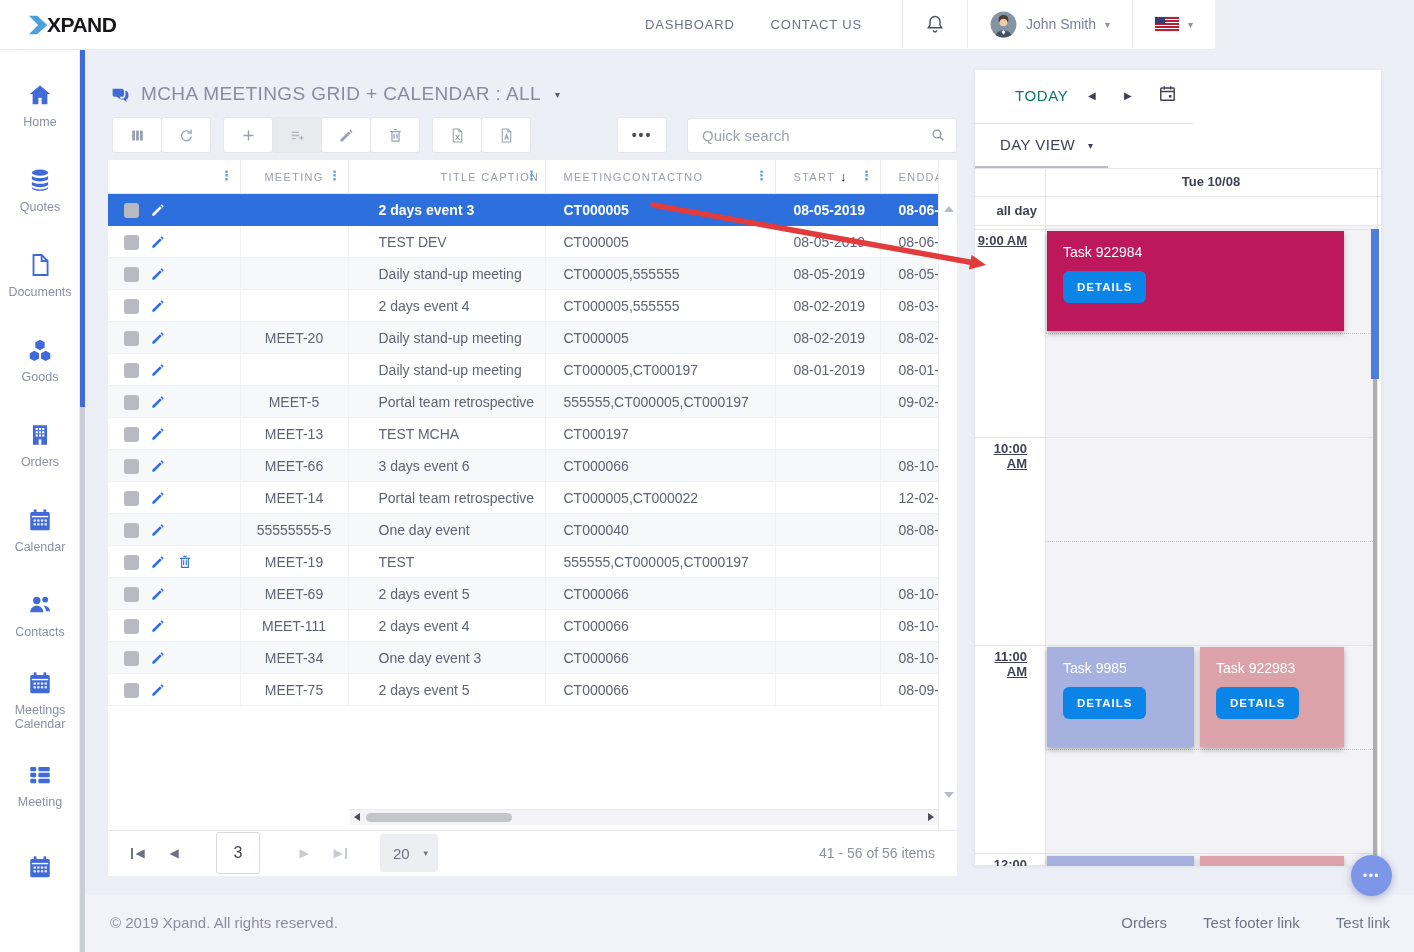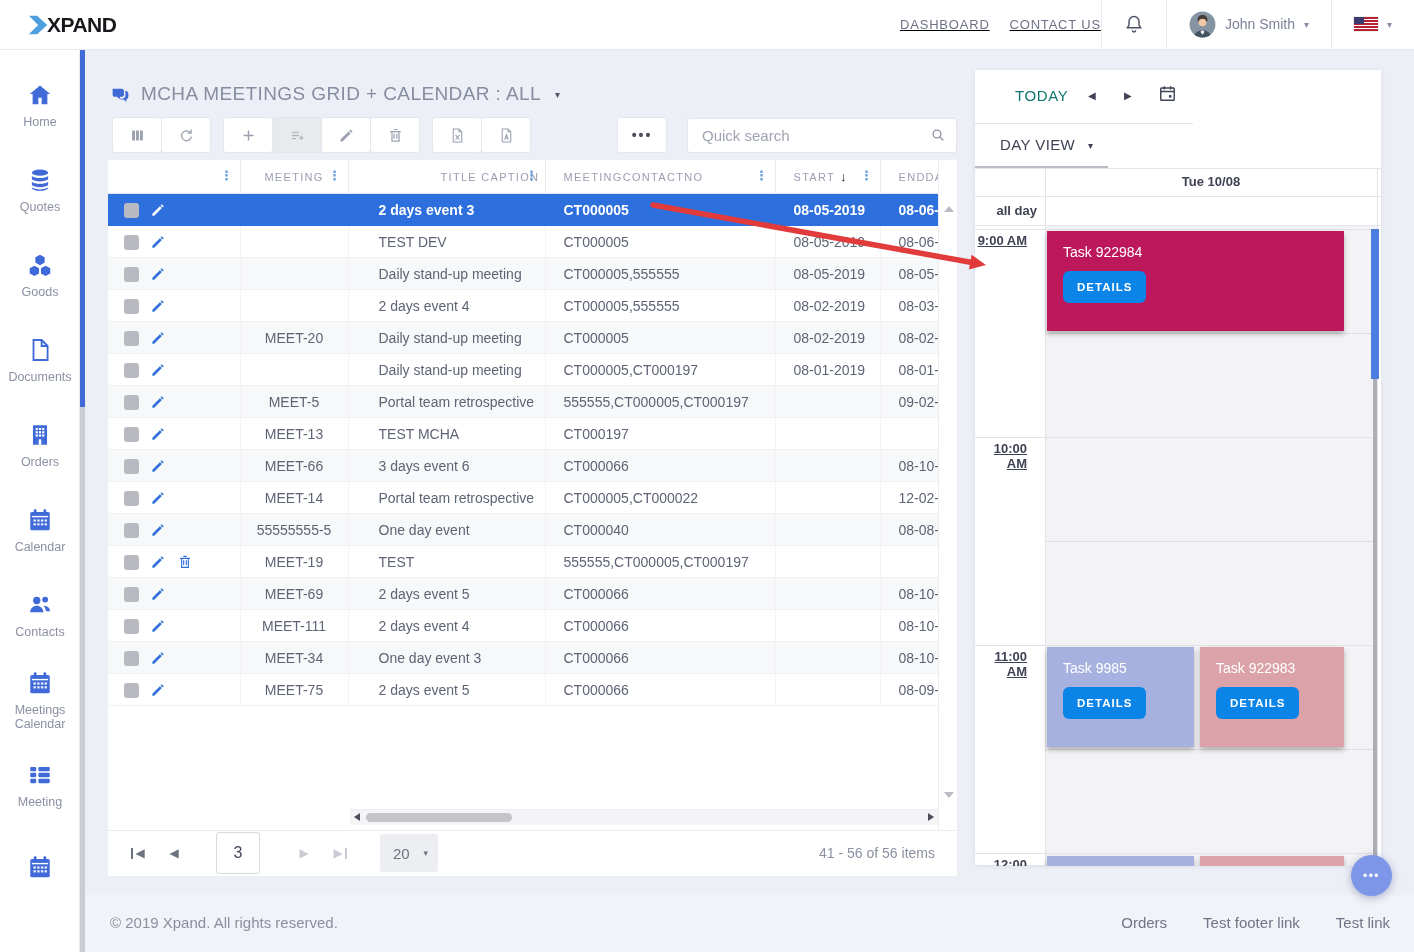--- a/index.html
+++ b/index.html
@@ -1,26 +1,26 @@
 <!DOCTYPE html>
 <html><head>
 <meta charset="utf-8">
 <style>
   html,body{margin:0;padding:0;}
   body{width:1414px;height:952px;overflow:hidden;font-family:"Liberation Sans","DejaVu Sans",sans-serif;background:#edeff6;}
   .app{position:relative;width:1414px;height:952px;overflow:hidden;}
 
   
-  .topbar{position:absolute;left:0;top:0;width:1414px;height:49px;background:#fff;border-bottom:1px solid #e9e9f0;z-index:30;display:flex;align-items:center;}
+  .topbar{position:absolute;left:0;top:0;width:1215px;height:49px;background:#fff;border-bottom:1px solid #e9e9f0;z-index:30;display:flex;align-items:center;}
   .logo{display:flex;align-items:center;margin-left:28px;cursor:pointer;}
   .logo-mark{width:22px;height:22px;margin-right:-3px;}
   .logo-mark svg{width:100%;height:100%;}
   .logo-text{font-size:21px;font-weight:900;color:#17171c;letter-spacing:-0.5px;}
   .top-right{position:absolute;right:0;top:0;height:48px;display:flex;align-items:center;}
-  .top-nav{display:flex;gap:20px;text-decoration:underline;}
+  .top-nav{display:flex;gap:36px;margin-right:40px;}
   .top-nav a{font-size:13px;color:#6d7288;letter-spacing:0.8px;text-decoration:none;cursor:pointer;}
   .top-sep{width:1px;height:48px;background:#eaeaf1;}
   .bell-wrap{width:64px;display:flex;justify-content:center;align-items:center;cursor:pointer;}
   .bell-wrap .icn{width:20px;height:20px;color:#4a4f63;}
   .user{display:flex;align-items:center;gap:9px;padding:0 22px;cursor:pointer;}
   .avatar{width:27px;height:27px;}
   .avatar svg{width:100%;height:100%;}
   .user-name{font-size:14px;color:#7c819a;}
   .caret{font-size:10px;color:#8a8fa3;}
   .lang{display:flex;align-items:center;gap:9px;padding:0 22px;cursor:pointer;}
@@ -217,33 +217,33 @@
       <div class="side-item">
     <span class="side-icon"><svg viewBox="0 0 24 24" fill="currentColor">
             <ellipse cx="12" cy="5.2" rx="7.5" ry="2.9"></ellipse>
             <path d="M4.5 8.2c1.5 1.3 4.2 2 7.5 2s6-.7 7.5-2v3.1c-1.5 1.3-4.2 2-7.5 2s-6-.7-7.5-2z"></path>
             <path d="M4.5 13.5c1.5 1.3 4.2 2 7.5 2s6-.7 7.5-2v3.1c-1.5 1.3-4.2 2-7.5 2s-6-.7-7.5-2z"></path>
             <path d="M4.5 18.8c1.5 1.3 4.2 2 7.5 2s6-.7 7.5-2v.3c0 1.6-3.4 2.9-7.5 2.9s-7.5-1.3-7.5-2.9z"></path>
           </svg></span>
     <span class="side-label">Quotes</span>
   </div>
       <div class="side-item">
+    <span class="side-icon"><svg viewBox="0 0 24 24" fill="none" stroke="currentColor" stroke-width="1.7">
+            <path d="M6 2.8h7.5L19 8.3v12.9H6z"></path>
+            <path d="M13.5 2.8v5.5H19"></path>
+          </svg></span>
+    <span class="side-label">Documents</span>
+  </div>
+      <div class="side-item">
     <span class="side-icon"><svg viewBox="0 0 24 24" fill="currentColor">
             <path d="M12 2.5l4.3 2.4v4.9L12 12.2 7.7 9.8V4.9z"></path>
             <path d="M6.8 12.6l4.3 2.4v4.9l-4.3 2.3-4.3-2.4v-4.9z"></path>
             <path d="M17.2 12.6l4.3 2.4v4.9l-4.3 2.3-4.3-2.4v-4.9z"></path>
           </svg></span>
     <span class="side-label">Goods</span>
-  </div>
-      <div class="side-item">
-    <span class="side-icon"><svg viewBox="0 0 24 24" fill="none" stroke="currentColor" stroke-width="1.7">
-            <path d="M6 2.8h7.5L19 8.3v12.9H6z"></path>
-            <path d="M13.5 2.8v5.5H19"></path>
-          </svg></span>
-    <span class="side-label">Documents</span>
   </div>
       <div class="side-item">
     <span class="side-icon"><svg viewBox="0 0 24 24" fill="currentColor">
             <path d="M5.5 3h13v18h-13z"></path>
             <g fill="#fff">
               <rect x="8" y="5.5" width="2" height="2"></rect>
               <rect x="11" y="5.5" width="2" height="2"></rect>
               <rect x="14" y="5.5" width="2" height="2"></rect>
               <rect x="8" y="8.5" width="2" height="2"></rect>
               <rect x="11" y="8.5" width="2" height="2"></rect>

